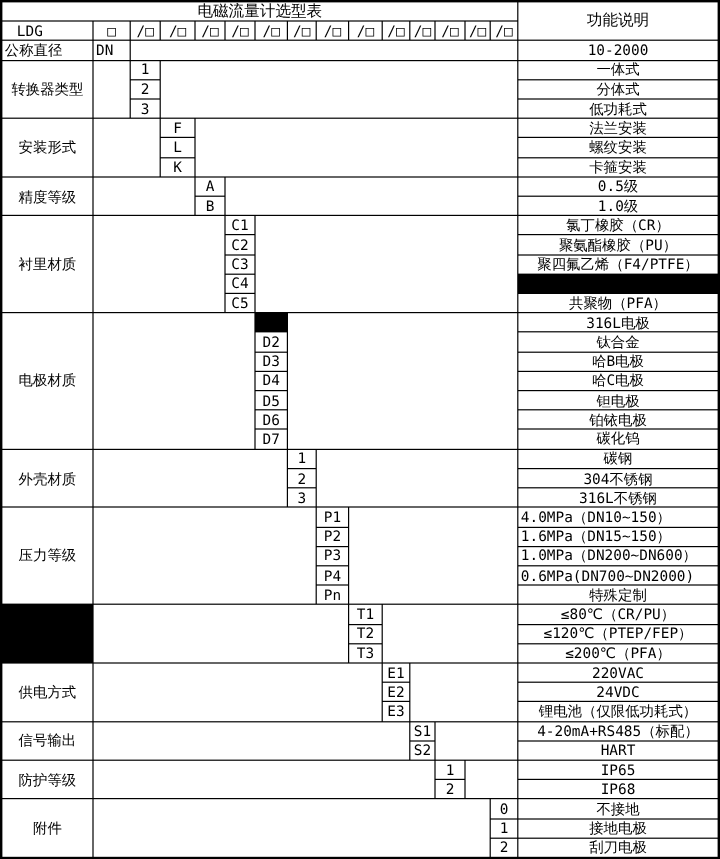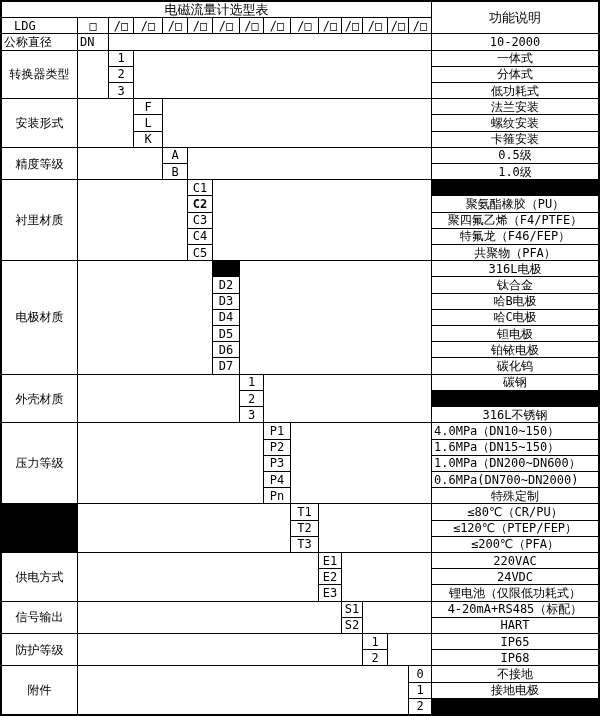--- a/index.html
+++ b/index.html
@@ -70,51 +70,52 @@
     <div class="cell" style="grid-area: 10 / 1 / 12 / 2;">精度等级</div>
     <div class="cell" style="grid-area: 10 / 2 / 12 / 5;"></div>
     <div class="cell" style="grid-area: 10 / 5 / 11 / 6;">A</div>
     <div class="cell" style="grid-area: 10 / 16 / 11 / 17;">0.5级</div>
     <div class="cell" style="grid-area: 11 / 5 / 12 / 6;">B</div>
     <div class="cell" style="grid-area: 11 / 16 / 12 / 17;">1.0级</div>
     <div class="cell" style="grid-area: 10 / 6 / 12 / 16;"></div>
     <div class="cell" style="grid-area: 12 / 1 / 17 / 2;">衬里材质</div>
     <div class="cell" style="grid-area: 12 / 2 / 17 / 6;"></div>
     <div class="cell" style="grid-area: 12 / 6 / 13 / 7;">C1</div>
-    <div class="cell" style="grid-area: 13 / 6 / 14 / 7; font-weight: bold;">C2</div>
+    <div class="cell" style="grid-area: 12 / 16 / 13 / 17;">氯丁橡胶（CR）</div>
+    <div class="cell" style="grid-area: 13 / 6 / 14 / 7;">C2</div>
     <div class="cell" style="grid-area: 13 / 16 / 14 / 17;">聚氨酯橡胶（PU）</div>
     <div class="cell" style="grid-area: 14 / 6 / 15 / 7;">C3</div>
     <div class="cell" style="grid-area: 14 / 16 / 15 / 17;">聚四氟乙烯（F4/PTFE）</div>
     <div class="cell" style="grid-area: 15 / 6 / 16 / 7;">C4</div>
-    <div class="cell" style="grid-area: 15 / 16 / 16 / 17;">特氟龙（F46/FEP）</div>
     <div class="cell" style="grid-area: 16 / 6 / 17 / 7;">C5</div>
     <div class="cell" style="grid-area: 16 / 16 / 17 / 17; text-align: center;">共聚物（PFA）</div>
     <div class="cell" style="grid-area: 12 / 7 / 17 / 16;"></div>
     <div class="cell" style="grid-area: 17 / 1 / 24 / 2;">电极材质</div>
     <div class="cell" style="grid-area: 17 / 2 / 24 / 7;"></div>
     <div class="cell" style="grid-area: 17 / 7 / 18 / 8; margin-left: 32px;">D1</div>
     <div class="cell" style="grid-area: 17 / 16 / 18 / 17;">316L电极</div>
     <div class="cell" style="grid-area: 18 / 7 / 19 / 8;">D2</div>
     <div class="cell" style="grid-area: 18 / 16 / 19 / 17;">钛合金</div>
     <div class="cell" style="grid-area: 19 / 7 / 20 / 8;">D3</div>
     <div class="cell" style="grid-area: 19 / 16 / 20 / 17;">哈B电极</div>
     <div class="cell" style="grid-area: 20 / 7 / 21 / 8;">D4</div>
     <div class="cell" style="grid-area: 20 / 16 / 21 / 17;">哈C电极</div>
     <div class="cell" style="grid-area: 21 / 7 / 22 / 8;">D5</div>
     <div class="cell" style="grid-area: 21 / 16 / 22 / 17;">钽电极</div>
     <div class="cell" style="grid-area: 22 / 7 / 23 / 8;">D6</div>
     <div class="cell" style="grid-area: 22 / 16 / 23 / 17;">铂铱电极</div>
     <div class="cell" style="grid-area: 23 / 7 / 24 / 8;">D7</div>
-    <div class="cell" style="grid-area: 23 / 16 / 24 / 17;">碳化钨</div>
+    <div class="cell" style="grid-area: 23 / 16 / 24 / 17; font-family: Liberation Mono, monospace;">碳化钨</div>
     <div class="cell" style="grid-area: 17 / 8 / 24 / 16;"></div>
     <div class="cell" style="grid-area: 24 / 1 / 27 / 2;">外壳材质</div>
     <div class="cell" style="grid-area: 24 / 2 / 27 / 8;"></div>
     <div class="cell" style="grid-area: 24 / 8 / 25 / 9;">1</div>
     <div class="cell" style="grid-area: 24 / 16 / 25 / 17;">碳钢</div>
     <div class="cell" style="grid-area: 25 / 8 / 26 / 9;">2</div>
+    <div class="cell" style="grid-area: 25 / 16 / 26 / 17;">304不锈钢</div>
     <div class="cell" style="grid-area: 26 / 8 / 27 / 9;">3</div>
     <div class="cell" style="grid-area: 26 / 16 / 27 / 17;">316L不锈钢</div>
     <div class="cell" style="grid-area: 24 / 9 / 27 / 16;"></div>
     <div class="cell" style="grid-area: 27 / 1 / 32 / 2;">压力等级</div>
     <div class="cell" style="grid-area: 27 / 2 / 32 / 9;"></div>
     <div class="cell" style="grid-area: 27 / 9 / 28 / 10;">P1</div>
     <div class="cell alignleft" style="grid-area: 27 / 16 / 28 / 17;">4.0MPa（DN10~150）</div>
     <div class="cell" style="grid-area: 28 / 9 / 29 / 10;">P2</div>
     <div class="cell alignleft" style="grid-area: 28 / 16 / 29 / 17;">1.6MPa（DN15~150）</div>
     <div class="cell" style="grid-area: 29 / 9 / 30 / 10;">P3</div>
@@ -155,13 +156,14 @@
     <div class="cell" style="grid-area: 41 / 13 / 42 / 14;">2</div>
     <div class="cell" style="grid-area: 41 / 16 / 42 / 17;">IP68</div>
     <div class="cell" style="grid-area: 40 / 14 / 42 / 16;"></div>
     <div class="cell" style="grid-area: 42 / 1 / 45 / 2;">附件</div>
     <div class="cell" style="grid-area: 42 / 2 / 45 / 15;"></div>
     <div class="cell" style="grid-area: 42 / 15 / 43 / 16;">0</div>
     <div class="cell" style="grid-area: 42 / 16 / 43 / 17;">不接地</div>
     <div class="cell" style="grid-area: 43 / 15 / 44 / 16;">1</div>
     <div class="cell" style="grid-area: 43 / 16 / 44 / 17;">接地电极</div>
     <div class="cell" style="grid-area: 44 / 15 / 45 / 16;">2</div>
+    <div class="cell" style="grid-area: 44 / 16 / 45 / 17;">刮刀电极</div>
   </div>
 
 </body></html>

